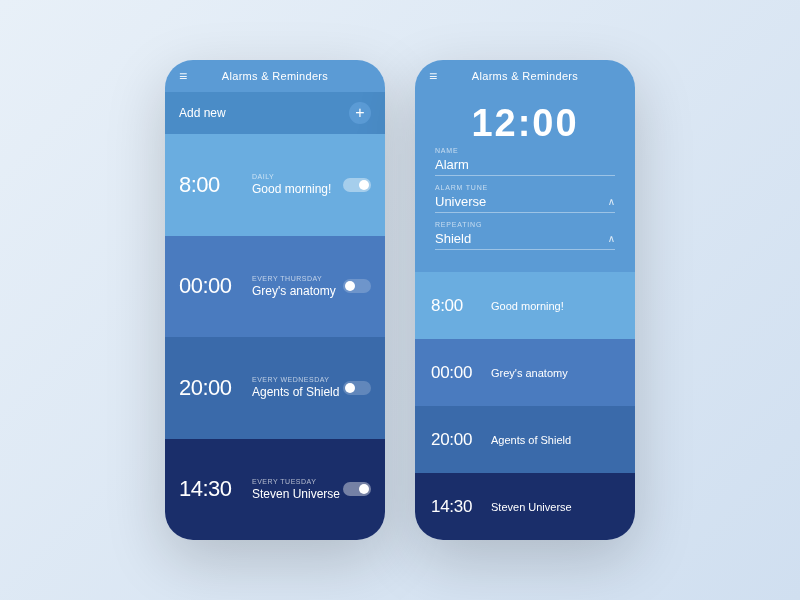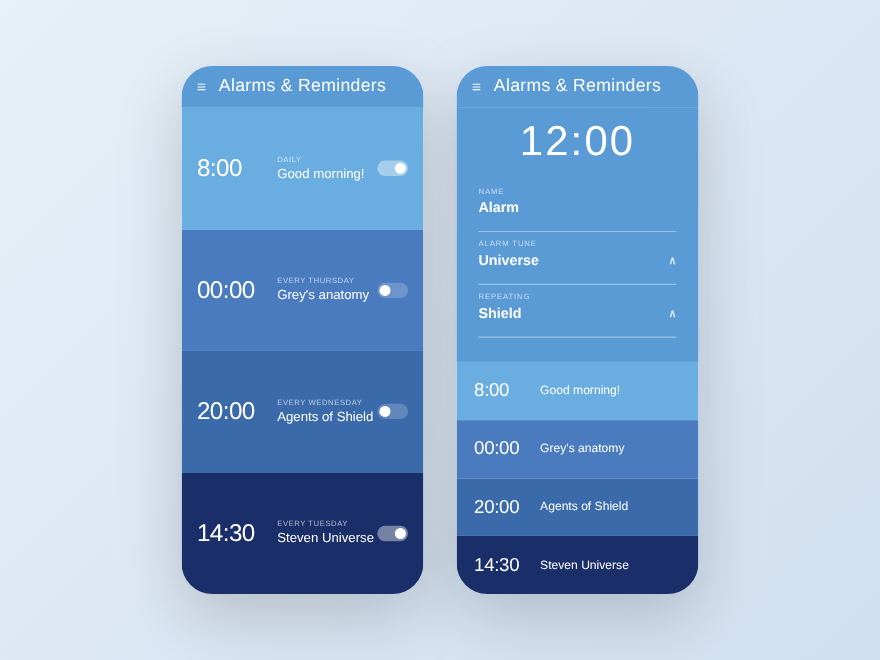--- a/index.html
+++ b/index.html
@@ -37,21 +37,21 @@
     }
     .phone-header .menu-icon {
       position: absolute;
       left: 14px;
       color: white;
       font-size: 14px;
       opacity: 0.9;
     }
     .phone-header .title {
       color: white;
-      font-size: 16px;
+      font-size: 11px;
       font-weight: 500;
       letter-spacing: 0.3px;
     }
 
     
     .phone-left .phone-header { background: #5b9bd5; }
 
     .add-new-bar {
       background: #4a8cc7;
       padding: 10px 14px;
@@ -151,41 +151,41 @@
     .phone-right .phone-header { background: #5b9bd5; }
 
     .edit-panel {
       background: #5b9bd5;
       padding: 10px 20px 14px;
       flex-shrink: 0;
     }
     .edit-time {
       color: white;
       font-size: 38px;
-      font-weight: 400;
+      font-weight: 700;
       text-align: center;
       letter-spacing: 2px;
-      margin-bottom: 20px;
+      margin-bottom: 2px;
     }
     .edit-field {
       margin-bottom: 8px;
     }
     .edit-field-label {
       color: rgba(255,255,255,0.65);
       font-size: 7px;
       text-transform: uppercase;
       letter-spacing: 0.8px;
       margin-bottom: 3px;
     }
     .edit-field-value {
       color: white;
       font-size: 13px;
-      font-weight: 700;
+      font-weight: 400;
       border-bottom: 1px solid rgba(255,255,255,0.4);
-      padding-bottom: 14px;
+      padding-bottom: 3px;
       display: flex;
       align-items: center;
       justify-content: space-between;
     }
     .edit-field-value .chevron {
       font-size: 10px;
       opacity: 0.8;
     }
 
     .alarm-list-right {
@@ -222,20 +222,24 @@
 </head>
 <body>
 
 <div class="phone phone-left">
 
   <div class="phone-header">
     <span class="menu-icon">≡</span>
     <span class="title">Alarms &amp; Reminders</span>
   </div>
 
+  <div class="add-new-bar">
+    <span>Add new</span>
+    <button class="add-new-btn">+</button>
+  </div>
 
   <div class="alarm-list">
 
     <div class="alarm-item alarm-item-1">
       <span class="alarm-time">8:00</span>
       <div class="alarm-info">
         <div class="alarm-label">DAILY</div>
         <div class="alarm-name">Good morning!</div>
       </div>
       <div class="toggle toggle-on"></div>

